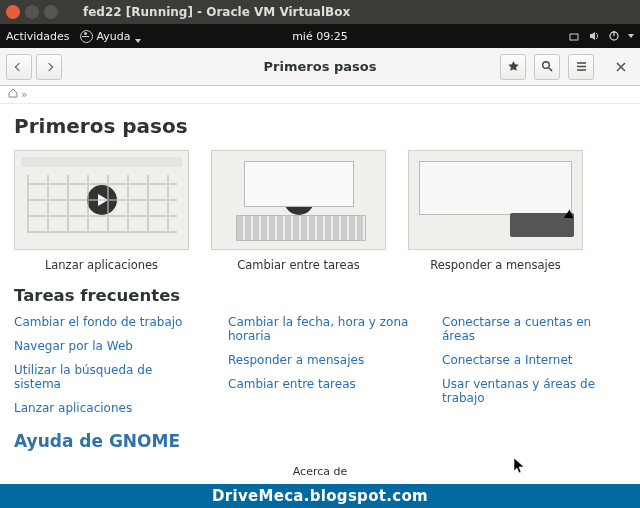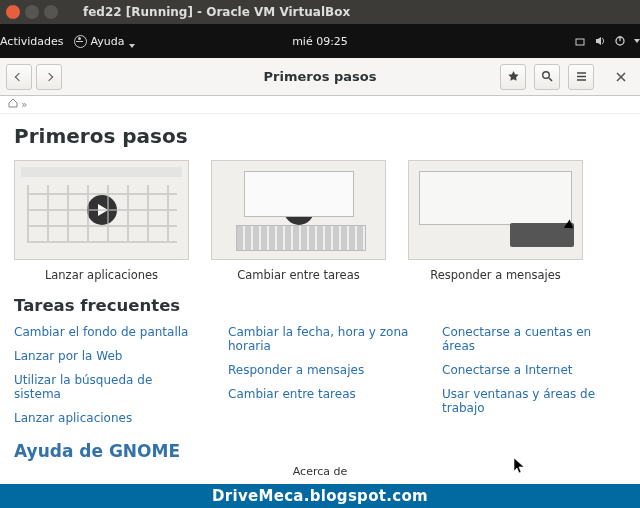--- a/index.html
+++ b/index.html
@@ -5,21 +5,21 @@
   * { box-sizing: border-box; margin: 0; padding: 0; }
   body { width: 640px; height: 508px; font-family: "DejaVu Sans", Cantarell, sans-serif; background: #fff; overflow: hidden; position: relative; }
 
   
   .vb-titlebar { height: 24px; background: #3c3b37; display: flex; align-items: center; padding: 0 6px; gap: 5px; }
   .vb-btn { width: 14px; height: 14px; border-radius: 50%; background: #575551; }
   .vb-btn.close { background: #e65f3c; }
   .vb-title { color: #ddd; font-size: 12px; font-weight: bold; margin-left: 20px; }
 
   
-  .gnome-top { height: 34px; background: #111; color: #eee; display: flex; align-items: center; font-size: 11px; padding: 0 0; position: relative; }
+  .gnome-top { height: 24px; background: #111; color: #eee; display: flex; align-items: center; font-size: 11px; padding: 0 6px; position: relative; }
   .gnome-top .left { display: flex; align-items: center; gap: 10px; }
   .gnome-top .center { position: absolute; left: 50%; transform: translateX(-50%); font-weight: normal; }
   .gnome-top .right { margin-left: auto; display: flex; align-items: center; gap: 8px; }
   .ayuda-icon { display:inline-flex; align-items:flex-end; gap:4px; }
   .acc-ico { width:13px; height:13px; border:1.5px solid #ccc; border-radius:50%; position:relative; }
   .acc-ico::before { content:""; position:absolute; width:3px; height:3px; background:#ccc; border-radius:50%; top:1px; left:3.5px; }
   .acc-ico::after { content:""; position:absolute; width:7px; height:5px; border-top:1.5px solid #ccc; top:5px; left:1.5px; }
   .tri-down { width:0; height:0; border-left:3px solid transparent; border-right:3px solid transparent; border-top:4px solid #ccc; display:inline-block; }
   .ico { display:inline-flex; }
 
@@ -192,22 +192,22 @@
         <div class="play"></div>
       </div>
       <div class="caption">Responder a mensajes</div>
     </div>
   </div>
 
   <div class="h2">Tareas frecuentes</div>
 
   <div class="linkcols">
     <div class="linkcol">
-      <a href="#">Cambiar el fondo de pantalla</a>
-      <a href="#">Lanzar por la Web</a>
+      <a href="#">Cambiar el fondo de trabajo</a>
+      <a href="#">Navegar por la Web</a>
       <a href="#">Utilizar la búsqueda de sistema</a>
       <a href="#">Lanzar aplicaciones</a>
     </div>
     <div class="linkcol">
       <a href="#">Cambiar la fecha, hora y zona horaria</a>
       <a href="#">Responder a mensajes</a>
       <a href="#">Cambiar entre tareas</a>
     </div>
     <div class="linkcol">
       <a href="#">Conectarse a cuentas en áreas</a>

